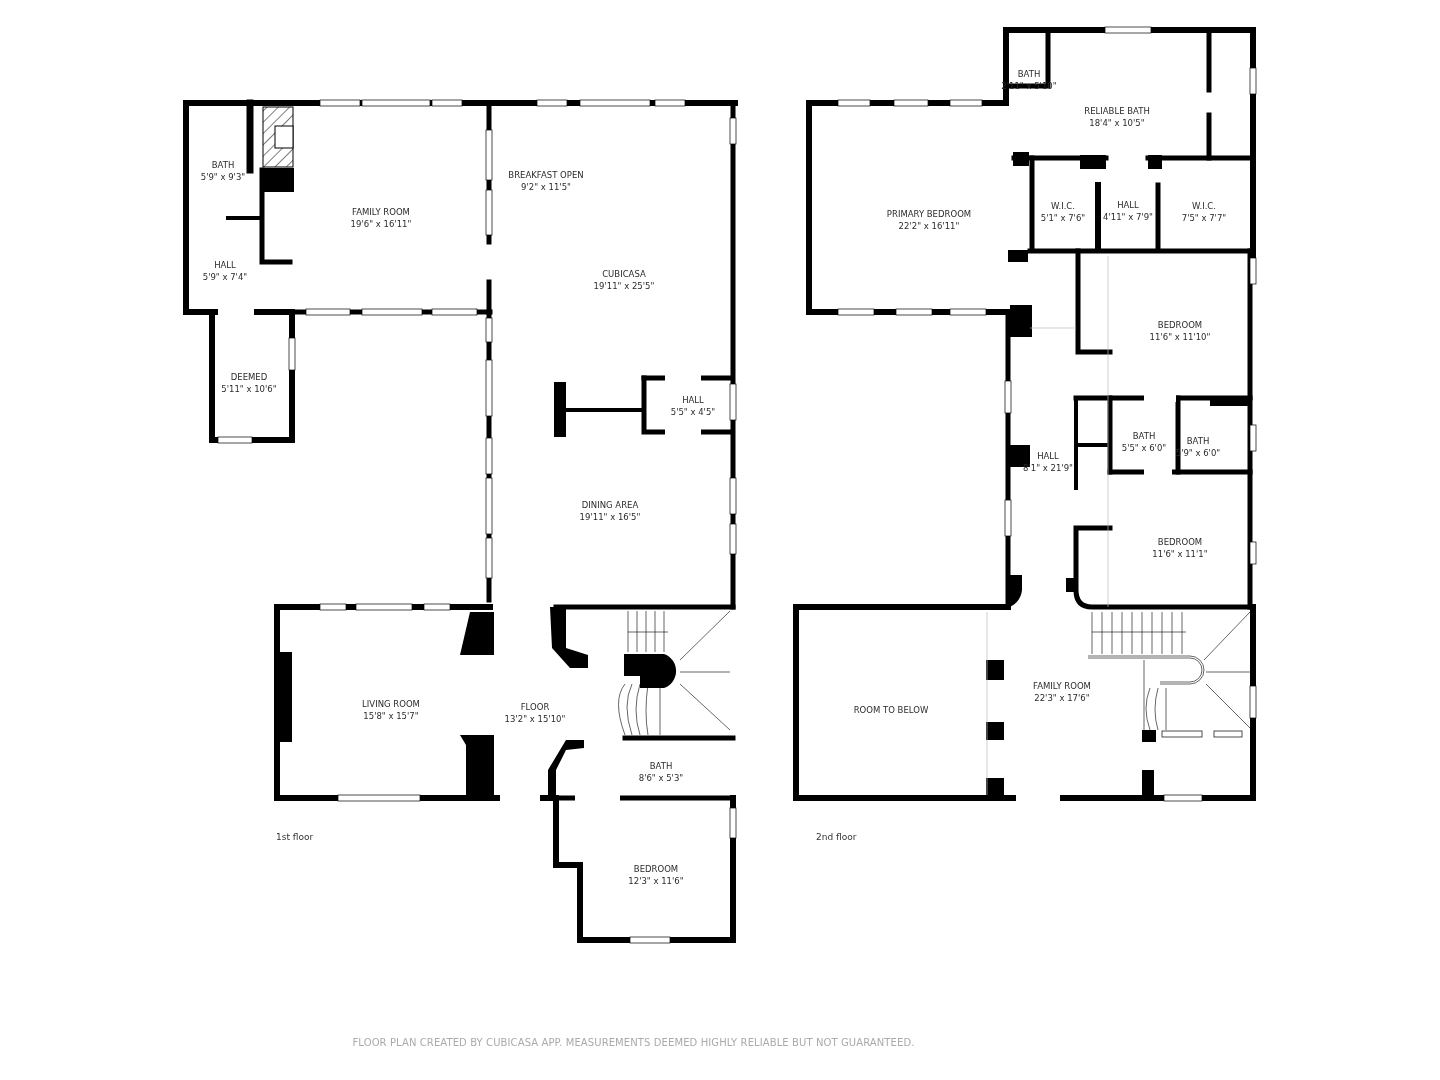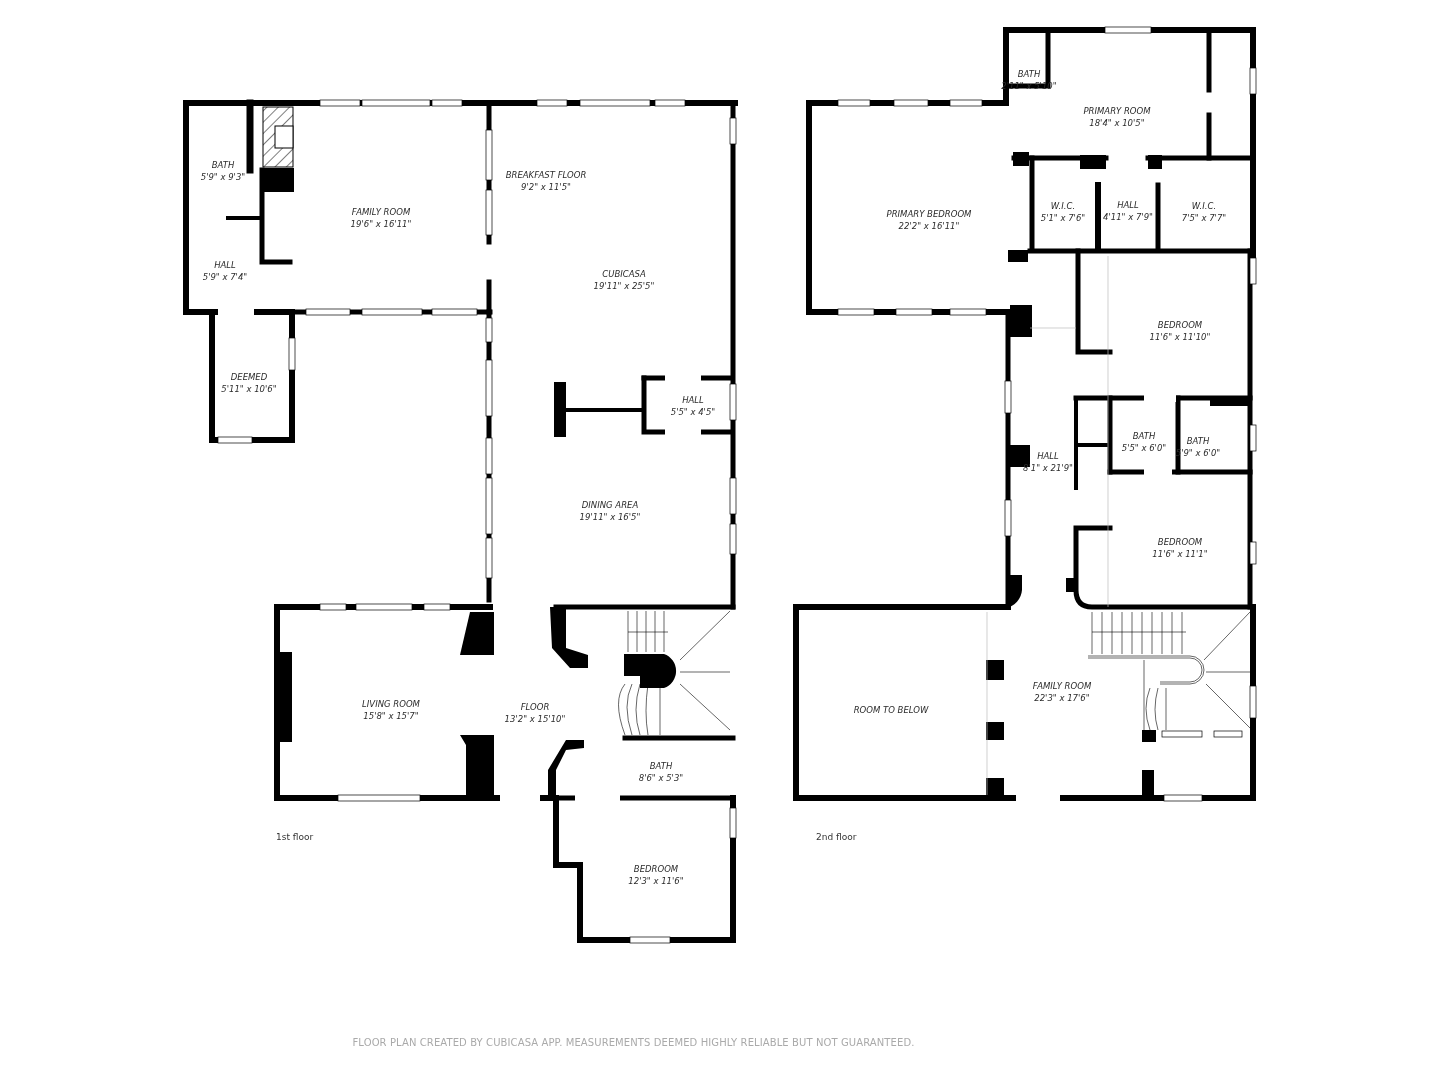--- a/index.html
+++ b/index.html
@@ -1,20 +1,20 @@
 <!DOCTYPE html>
 <html><head>
 <meta charset="utf-8">
 <style>
   html, body { margin:0; padding:0; background:#ffffff; }
   body { width:1440px; height:1080px; position:relative; overflow:hidden;
          font-family:"DejaVu Sans", "Liberation Sans", sans-serif; color:#222; }
   svg.plan { position:absolute; left:0; top:0; }
   .label { position:absolute; text-align:center; font-size:8.5px; line-height:12px;
-           color:#2b2b2b; transform:translate(-50%,-50%); white-space:nowrap;font-style:italic; }
+           color:#2b2b2b; transform:translate(-50%,-50%); white-space:nowrap; }
   .label .name, .label .dim { display:block; }
   .floor-caption { position:absolute; font-size:9px; color:#333; }
   .footer { position:absolute; left:0; width:1267px; top:1037px; text-align:center;
             font-size:10px; color:#aaaaaa; letter-spacing:0.1px; }
 </style>
 </head>
 <body>
 
 <svg class="plan" width="1440" height="1080" viewBox="0 0 1440 1080">
   <defs>
@@ -241,21 +241,21 @@
 
 <div class="label" style="left:223px;top:171px">
   <span class="name">BATH</span>
   <span class="dim">5'9" x 9'3"</span>
 </div>
 <div class="label" style="left:381px;top:218px">
   <span class="name">FAMILY ROOM</span>
   <span class="dim">19'6" x 16'11"</span>
 </div>
 <div class="label" style="left:546px;top:181px">
-  <span class="name">BREAKFAST FLOOR</span>
+  <span class="name">BREAKFAST OPEN</span>
   <span class="dim">9'2" x 11'5"</span>
 </div>
 <div class="label" style="left:225px;top:271px">
   <span class="name">HALL</span>
   <span class="dim">5'9" x 7'4"</span>
 </div>
 <div class="label" style="left:624px;top:280px">
   <span class="name">CUBICASA</span>
   <span class="dim">19'11" x 25'5"</span>
 </div>
@@ -286,21 +286,21 @@
 <div class="label" style="left:656px;top:875px">
   <span class="name">BEDROOM</span>
   <span class="dim">12'3" x 11'6"</span>
 </div>
 
 <div class="label" style="left:1029px;top:80px">
   <span class="name">BATH</span>
   <span class="dim">2'11" x 5'10"</span>
 </div>
 <div class="label" style="left:1117px;top:117px">
-  <span class="name">PRIMARY ROOM</span>
+  <span class="name">RELIABLE BATH</span>
   <span class="dim">18'4" x 10'5"</span>
 </div>
 <div class="label" style="left:929px;top:220px">
   <span class="name">PRIMARY BEDROOM</span>
   <span class="dim">22'2" x 16'11"</span>
 </div>
 <div class="label" style="left:1063px;top:212px">
   <span class="name">W.I.C.</span>
   <span class="dim">5'1" x 7'6"</span>
 </div>

